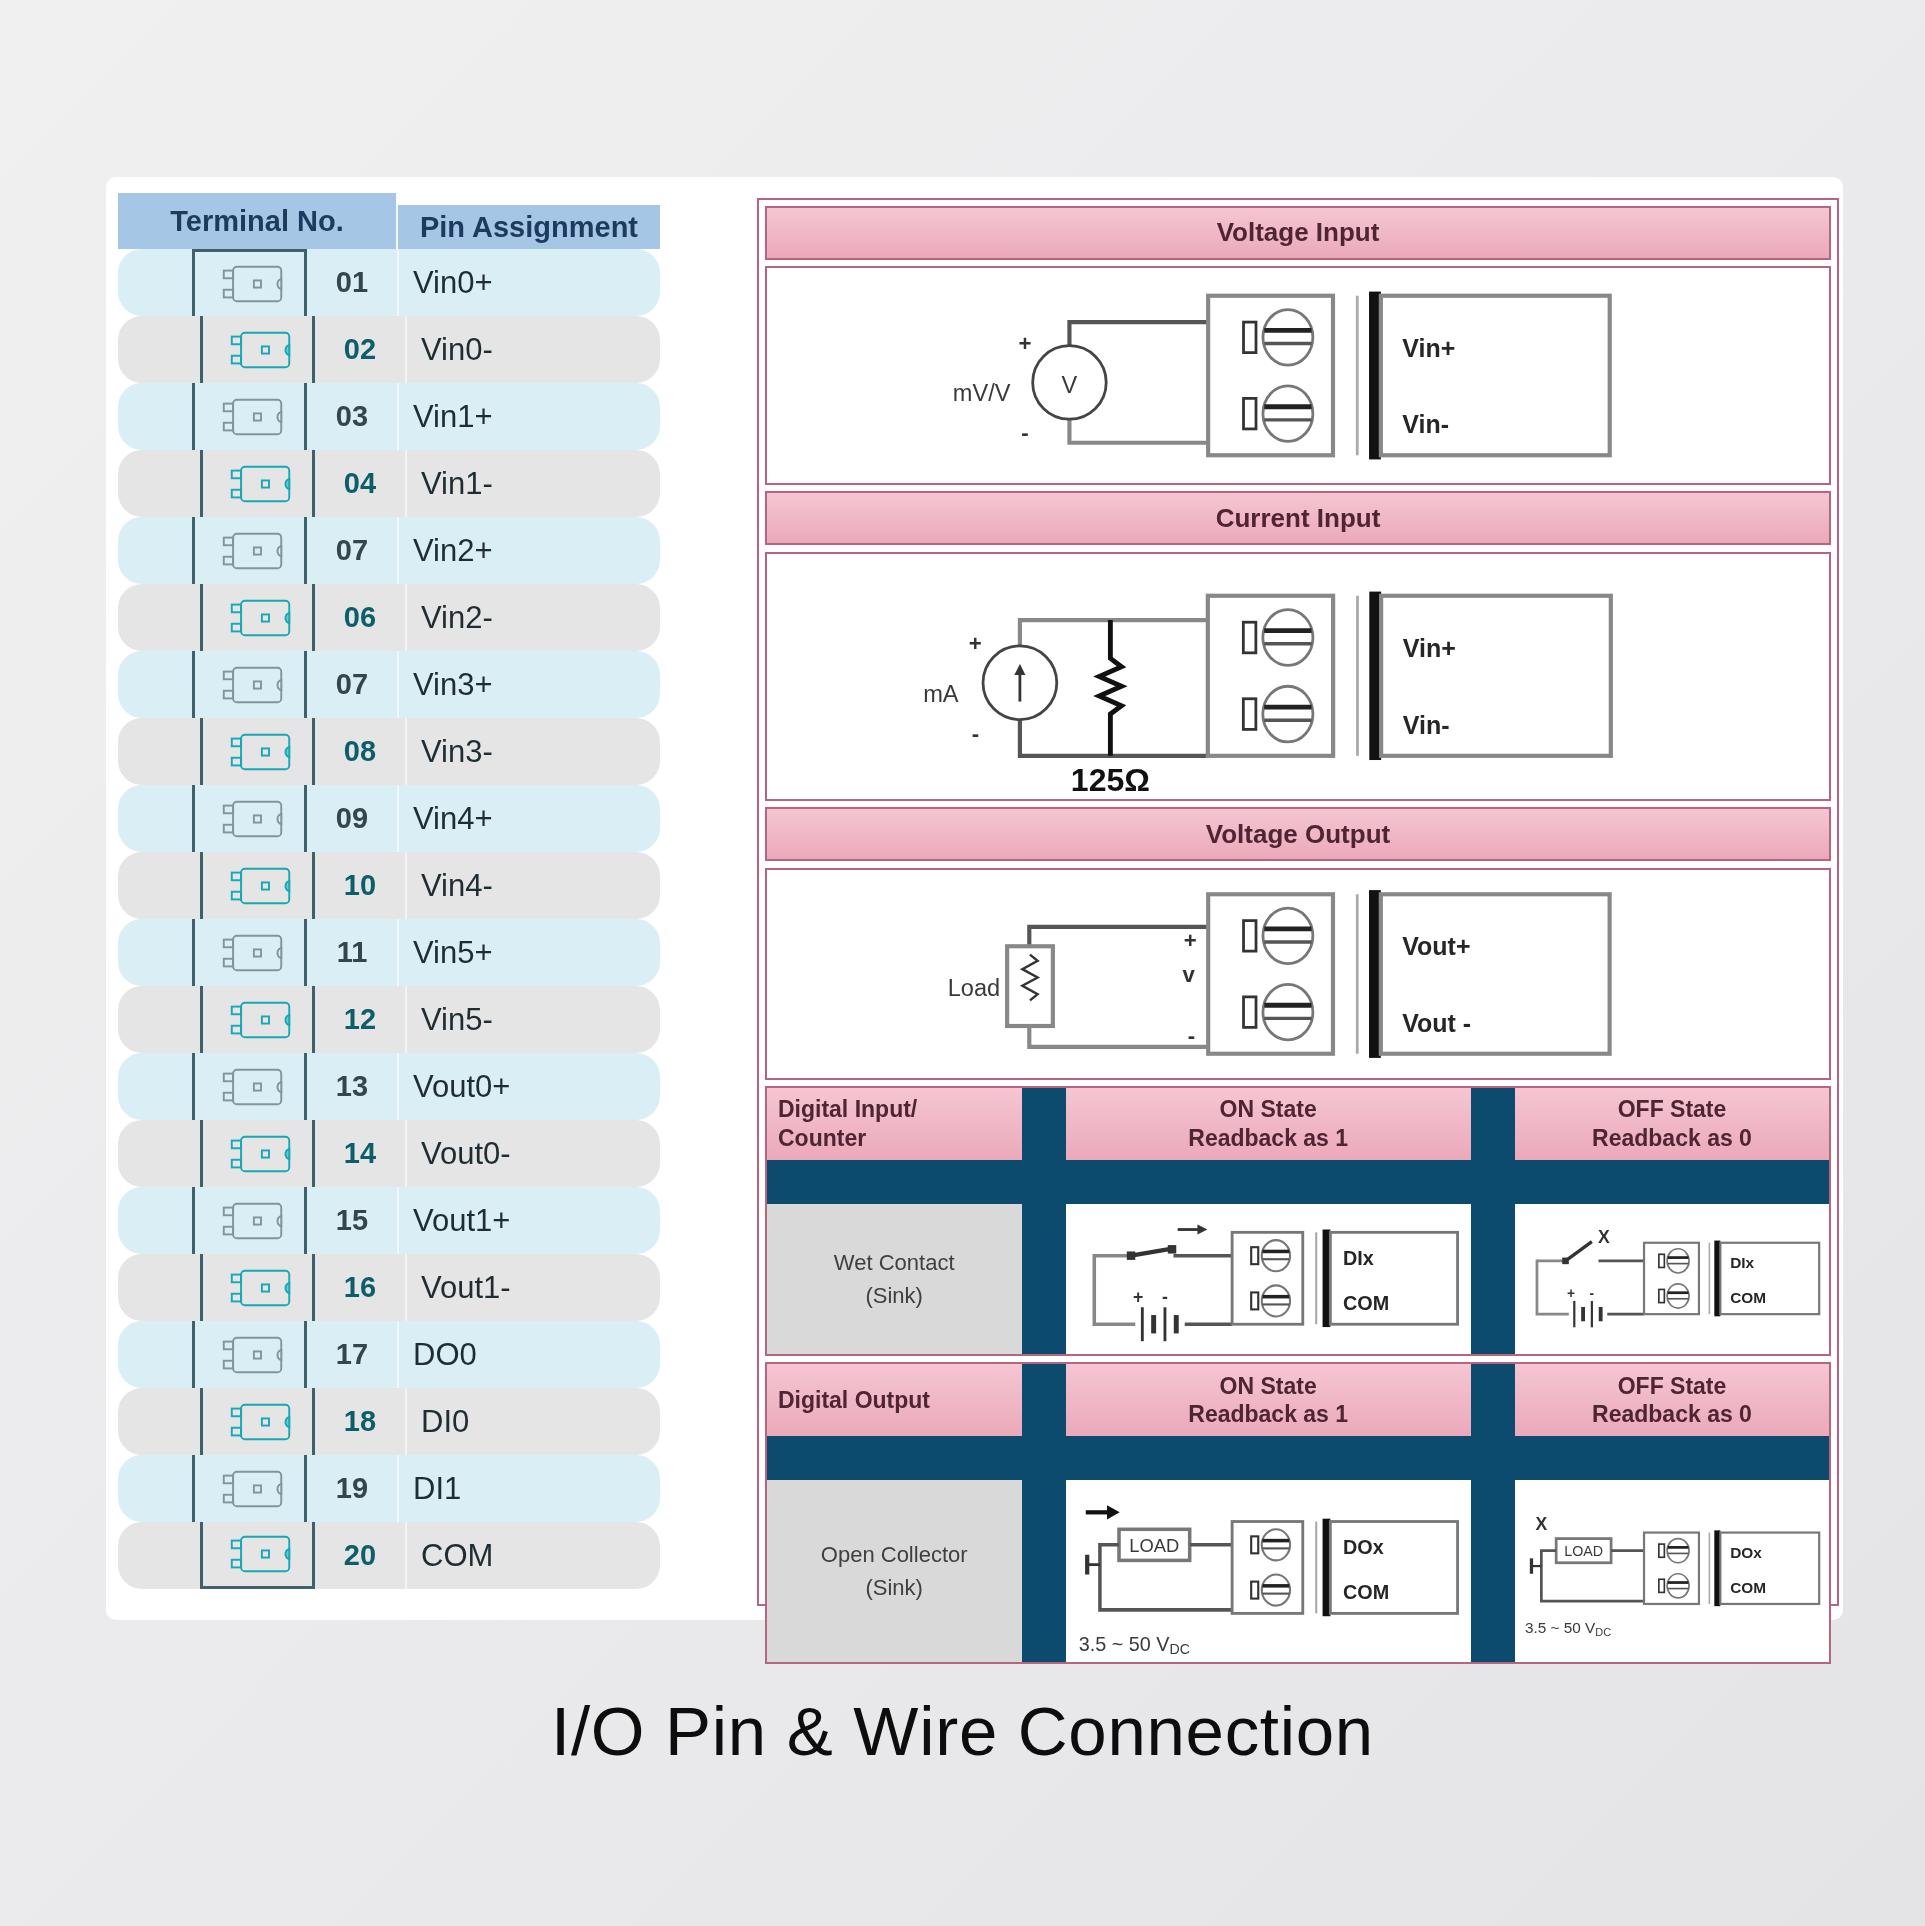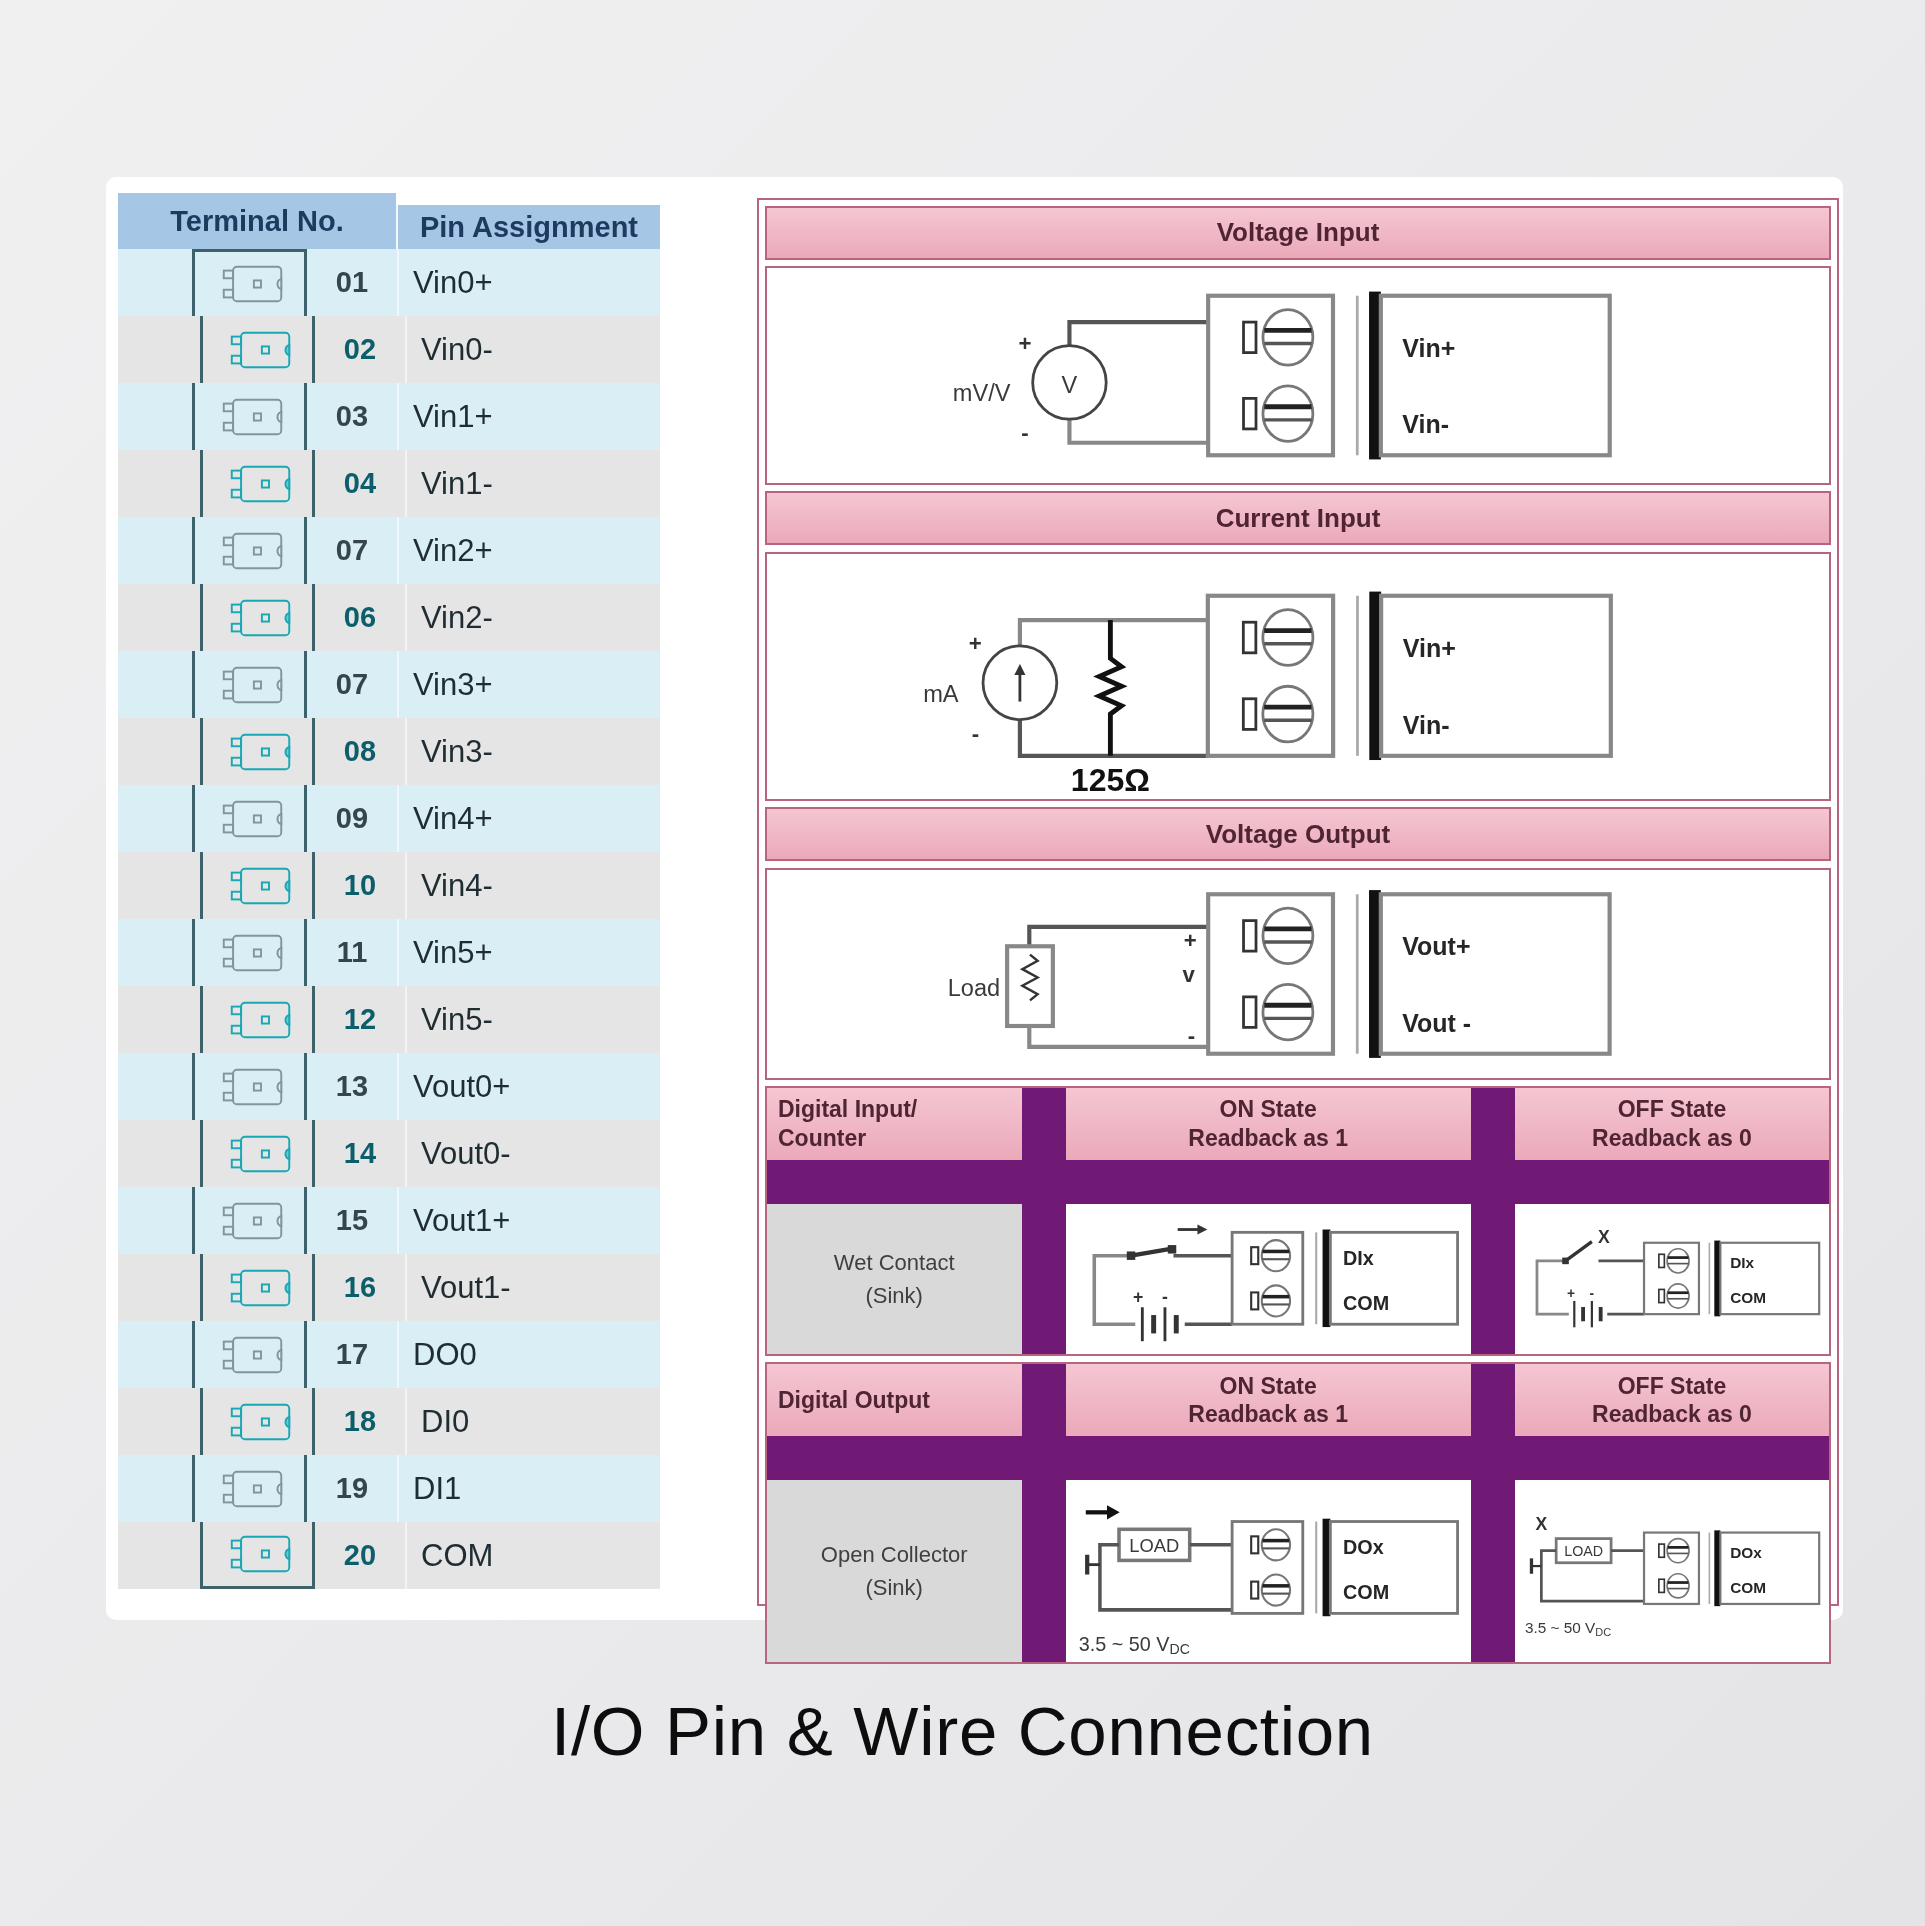--- a/index.html
+++ b/index.html
@@ -12,21 +12,21 @@
     position:absolute;left:106px;top:177px;width:1737px;height:1443px;
     background:#ffffff;border-radius:10px;
   }
   
   .pin-table{position:absolute;left:12px;top:16.3px;width:542px;}
   .pt-head{display:flex;height:56px;}
   .pt-h1{width:278px;background:#a6c6e6;color:#1d3a5f;font-size:29px;font-weight:bold;
          display:flex;align-items:center;justify-content:center;}
   .pt-h2{flex:1;background:#a6c6e6;color:#1d3a5f;font-size:29px;font-weight:bold;
          display:flex;align-items:center;justify-content:center;border-left:2.8px solid #f4fafc;margin-top:12px;}
-  .trow{display:flex;height:67px;background:#d9eef5;}
+  .trow{display:flex;height:67px;background:#d9eef5;border-radius:24px;}
   .trow.alt{background:#e5e5e5;padding-left:8px;}
   .cell-pad{width:74px;}
   .cell-conn{width:109px;border-left:3.5px solid #3d626c;border-right:3.5px solid #3d626c;
              display:flex;align-items:center;justify-content:center;}
   .trow:first-child .cell-conn{border-top:3.5px solid #3d626c;}
   .trow:last-child .cell-conn{border-bottom:3.5px solid #3d626c;}
   .cell-no{width:90px;display:flex;align-items:center;justify-content:center;
            font-size:29px;font-weight:bold;color:#35454e;}
   .trow.alt .cell-no{color:#0c5e6b;}
   .cell-pin{flex:1;display:flex;align-items:center;padding-left:14px;
@@ -44,21 +44,21 @@
   }
   .sec-hdr{
     border:2.1px solid #b7647e;box-sizing:border-box;height:54px;flex:none;
     background:linear-gradient(#f5c6d2,#eba9ba);
     display:flex;align-items:center;justify-content:center;
     font-size:26px;font-weight:bold;color:#4f2433;
   }
   .sec-box{border:2.1px solid #b7647e;box-sizing:border-box;flex:none;background:#fff;
            display:flex;align-items:center;justify-content:center;}
   .dgrid{border:2.1px solid #b7647e;box-sizing:border-box;flex:none;
-         display:grid;grid-template-columns:255px 405px 1fr;background:#701a75;
+         display:grid;grid-template-columns:255px 405px 1fr;background:#0c4a6e;
          grid-gap:2.8px;gap:44px;}
   .dg-cell{display:flex;align-items:center;justify-content:center;box-sizing:border-box;}
   .dg-pink{background:linear-gradient(#f5c6d2,#eba9ba);color:#4f2433;font-weight:bold;
            font-size:23px;flex-direction:column;line-height:1.25;}
   .dg-pink.left-align{align-items:flex-start;padding-left:11.3px;}
   .dg-gray{background:#d9d9d9;color:#3f3f3f;font-size:22px;flex-direction:column;line-height:1.5;}
   .dg-white{background:#ffffff;}
   svg text{font-family:"Liberation Sans",sans-serif;}
   .circ-label{font-size:34px;fill:#3a3a3a;}
   .circ-label-sm{font-size:26px;fill:#3a3a3a;}

